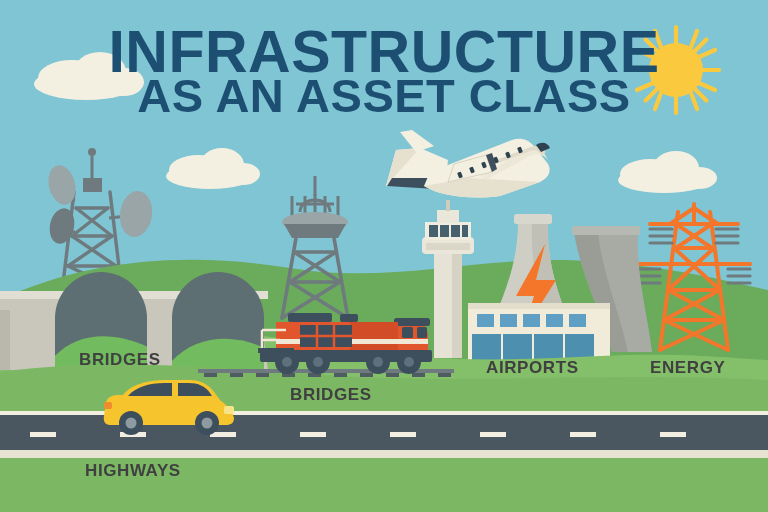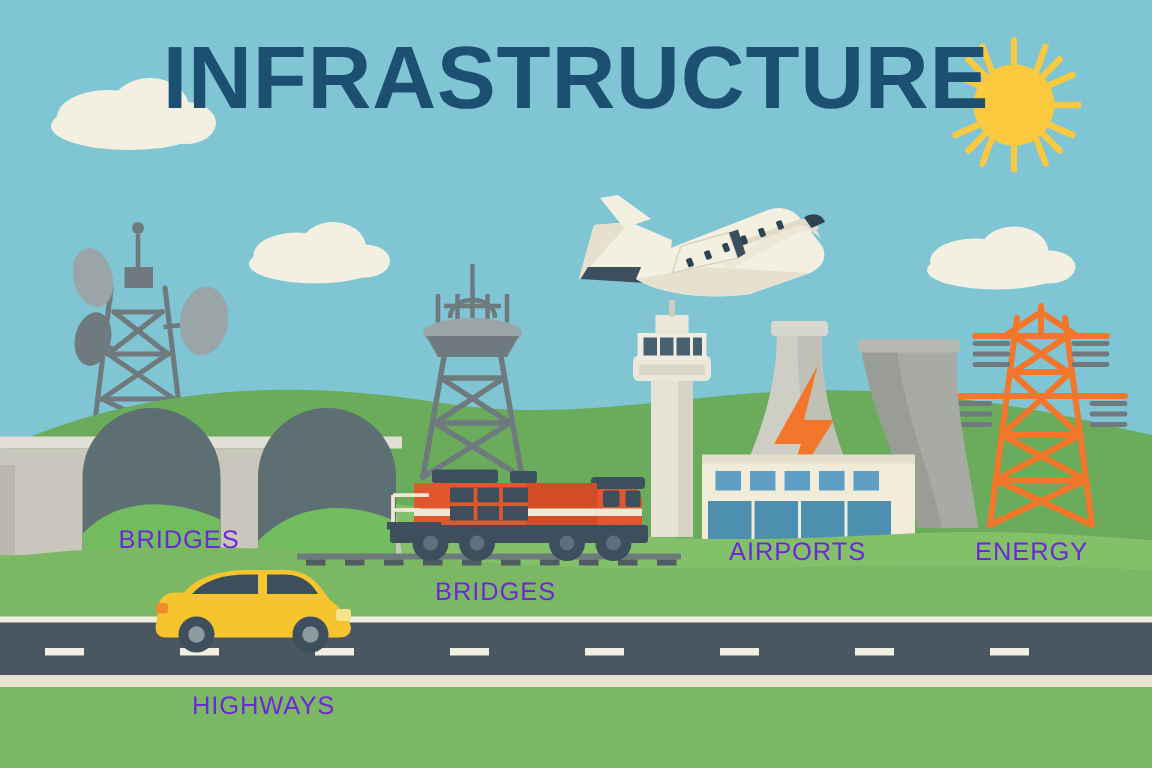--- a/index.html
+++ b/index.html
@@ -7,44 +7,44 @@
     width:768px;height:512px;overflow:hidden;
     font-family:"Liberation Sans", sans-serif;
     background:#7fc5d3;
   }
   #scene{position:relative;width:768px;height:512px;overflow:hidden;}
   #scene svg{position:absolute;top:0;left:0;}
 
   .label{
     position:absolute;
     font-family:"Liberation Sans", sans-serif;
-    font-weight:normal;
+    font-weight:bold;
     font-size:17px;
     letter-spacing:0.6px;
-    color:#6d28d9;
+    color:#404040;
     white-space:nowrap;
   }
   .title{
     position:absolute;
     font-family:"Liberation Sans", sans-serif;
     font-weight:bold;
     color:#1d4f73;
     letter-spacing:0.5px;
     line-height:0.98;
     text-align:center;
     white-space:nowrap;
   }
   #title-line1{left:0;right:0;top:24px;font-size:59px;}
   #title-line2{left:0;right:0;top:73px;font-size:47px;}
 
   #label-bridges{left:79px;top:350px;}
   #label-railways{left:290px;top:385px;}
   #label-airports{left:486px;top:358px;}
   #label-energy{left:650px;top:358px;}
-  #label-highways{left:85px;top:461px;margin-left:43px;}
+  #label-highways{left:85px;top:461px;}
 </style>
 </head>
 <body>
 
 <div id="scene">
 
   <svg width="768" height="512" viewBox="0 0 768 512">
     <defs>
       <clipPath id="frameClip">
           <rect x="0" y="0" width="768" height="512"></rect>
@@ -391,20 +391,21 @@
         <circle cx="207" cy="423" r="12" fill="#3d4f5c"></circle>
           <circle cx="207" cy="423" r="5.5" fill="#8d9aa0"></circle>
       </g>
 
       <rect x="0" y="458" width="768" height="54" fill="#7cb863"></rect>
 
     </g>
   </svg>
 
   <div class="title" id="title-line1">INFRASTRUCTURE</div>
+  <div class="title" id="title-line2">AS AN ASSET CLASS</div>
 
   <div class="label" id="label-bridges">BRIDGES</div>
   <div class="label" id="label-railways">BRIDGES</div>
   <div class="label" id="label-airports">AIRPORTS</div>
   <div class="label" id="label-energy">ENERGY</div>
   <div class="label" id="label-highways">HIGHWAYS</div>
 
 </div>
 
 </body></html>

